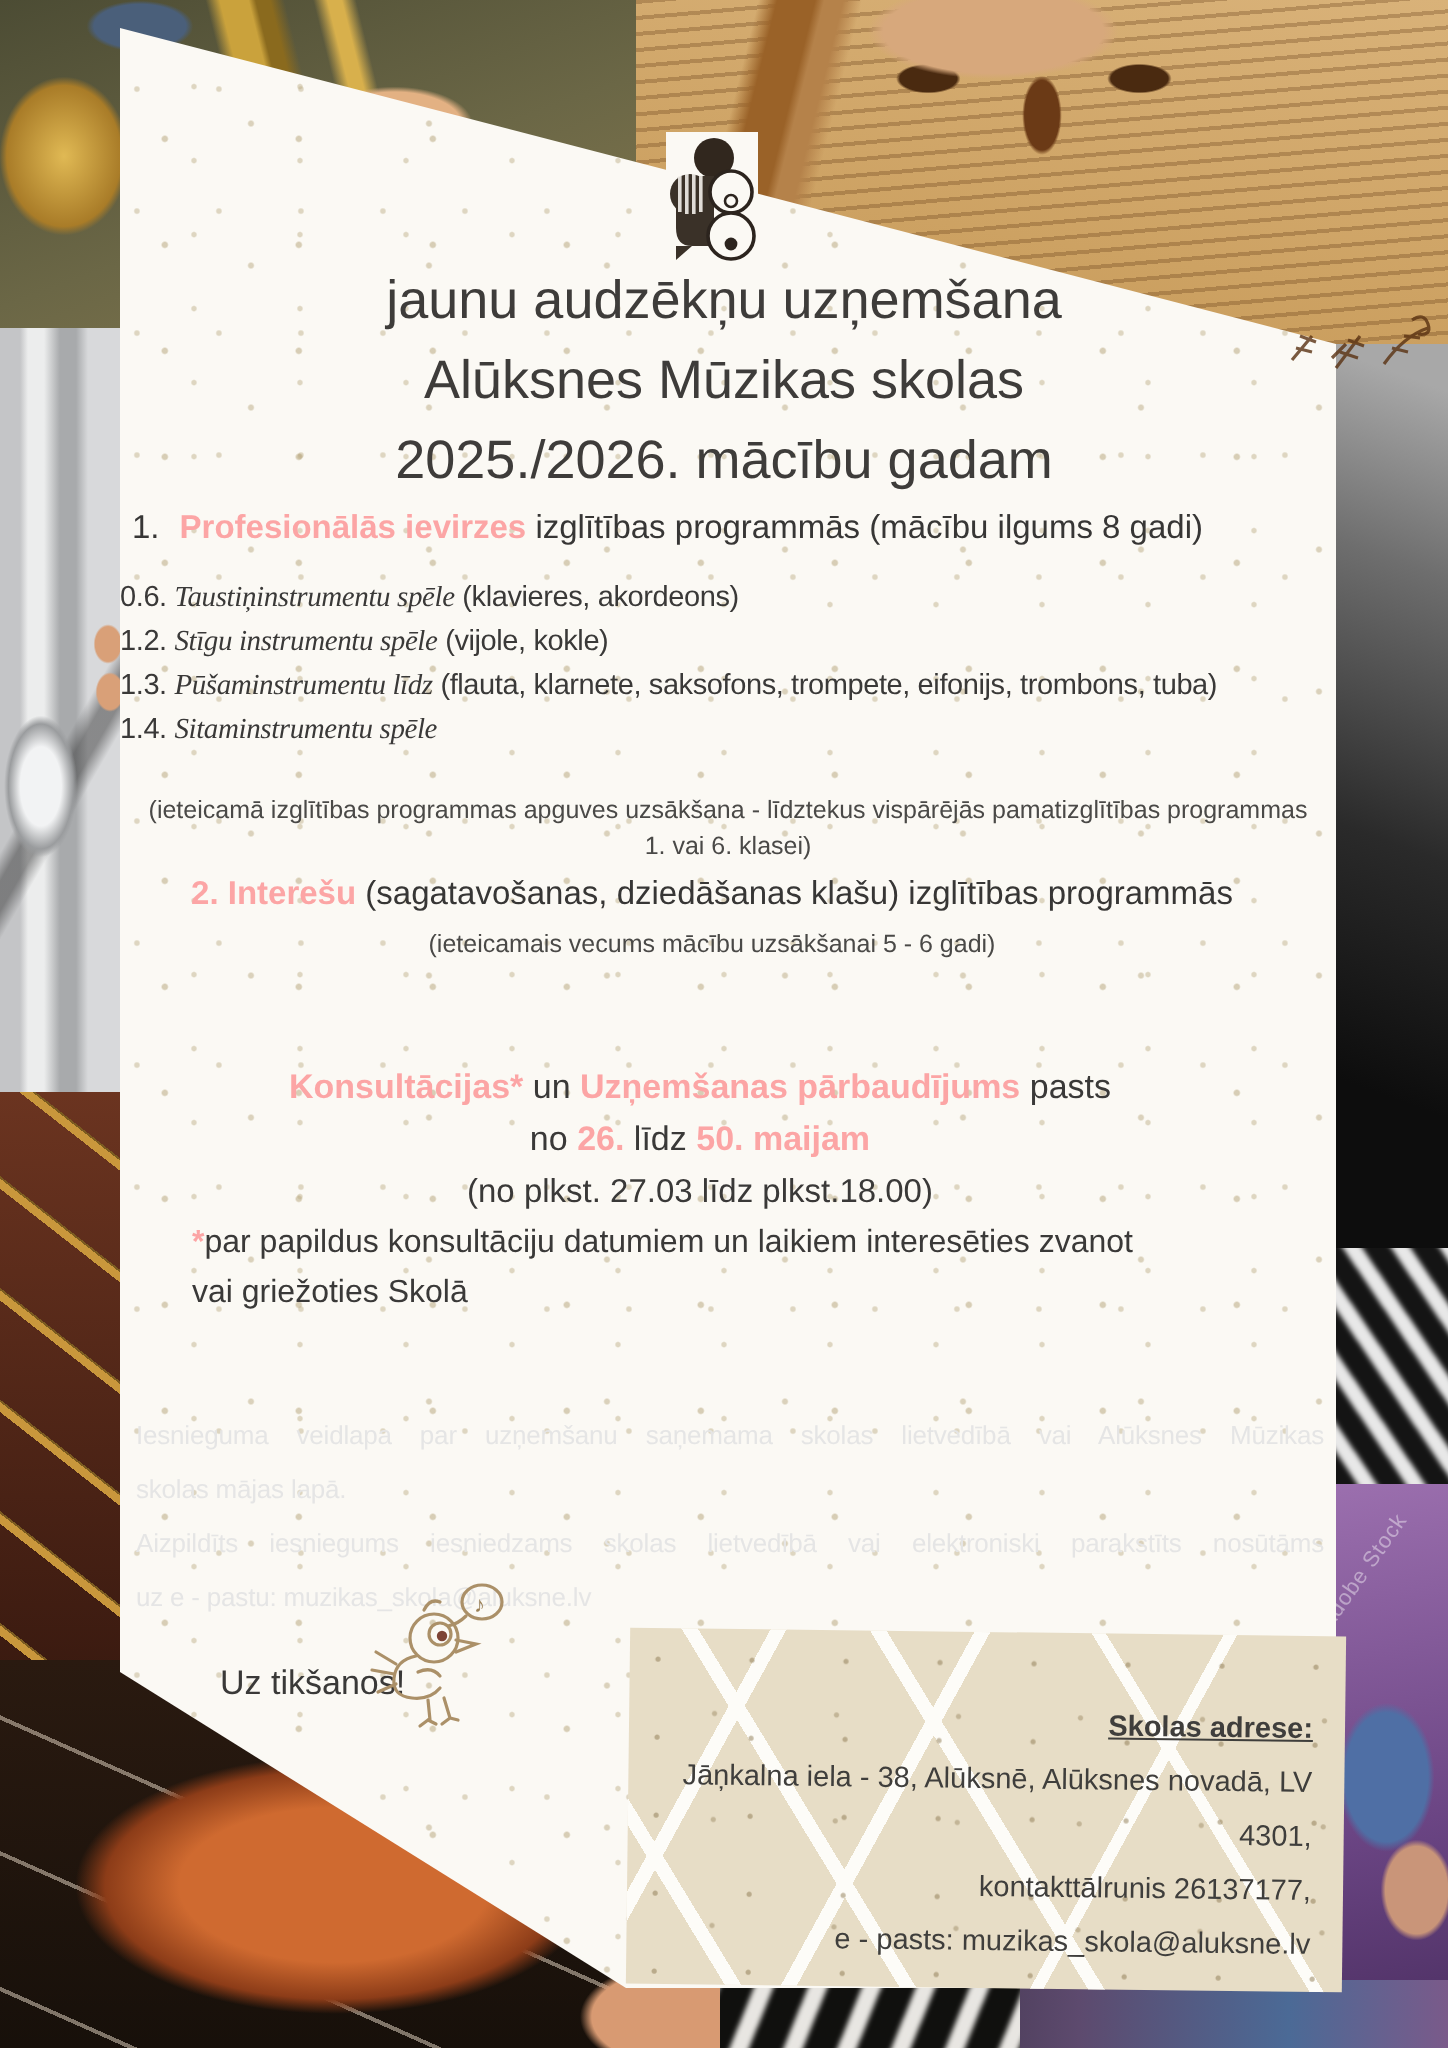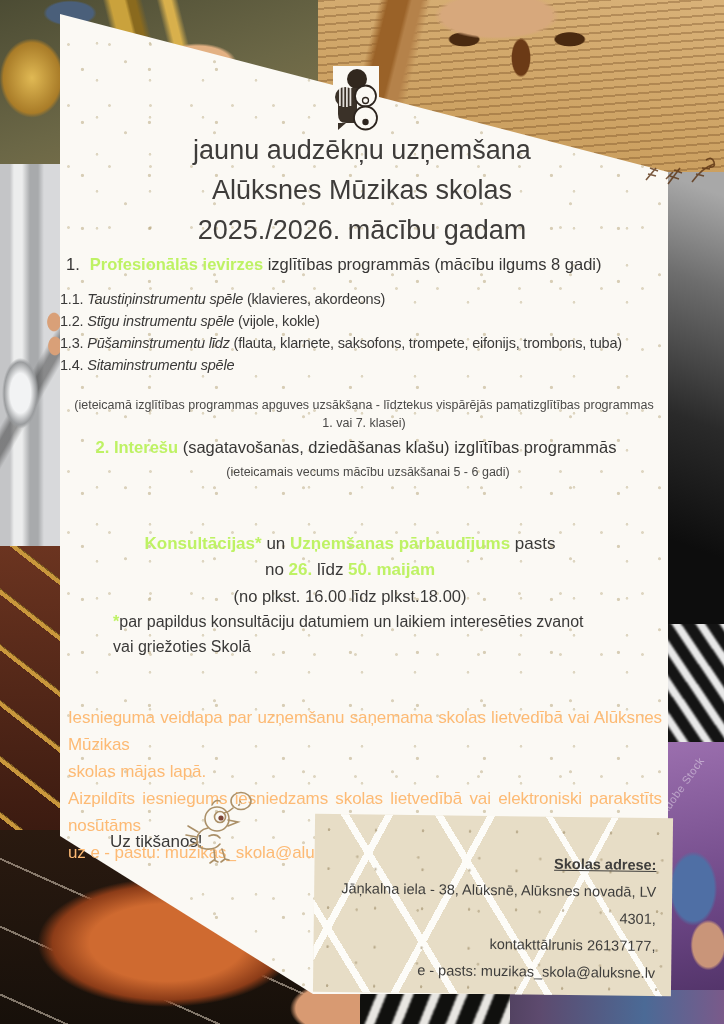--- a/index.html
+++ b/index.html
@@ -70,31 +70,31 @@
       radial-gradient(circle at 67% 73%,rgba(186,170,130,.45) 0 1px,rgba(0,0,0,0) 1.8px),
       radial-gradient(circle at 41% 87%,rgba(186,170,130,.5) 0 1.1px,rgba(0,0,0,0) 1.9px),
       radial-gradient(circle at 83% 17%,rgba(186,170,130,.45) 0 1px,rgba(0,0,0,0) 1.7px);
     background-size:67px 53px,41px 61px,89px 71px,53px 37px;}
   .logo-box{left:333px;top:66px;width:46px;height:68px;background:#fbf9f4;}
 
   
   .title{left:62px;top:130px;width:600px;text-align:center;font-size:27px;line-height:40px;color:#3e3c3a;}
   .sec1{left:66px;top:255px;width:600px;font-size:16.5px;color:#373635;}
   .sec1 .num{margin-right:10px;}
-  b,.b{font-weight:bold;color:#bef264;}
+  b,.b{font-weight:bold;color:#fca5a5;}
   .programs{left:60px;top:288px;width:612px;font-size:14.5px;letter-spacing:-0.2px;line-height:22px;color:#3a3938;white-space:nowrap;}
-  .programs i{font-style:italic;}
+  .programs i{font-style:italic;font-family:Liberation Serif, serif;}
   .note{text-align:center;font-size:12.5px;line-height:18px;color:#4a4947;}
   .note1{left:58px;top:396px;width:612px;}
   .sec2{left:60px;top:438px;width:592px;text-align:center;font-size:16.5px;color:#373635;}
-  .note2{left:72px;top:463px;width:592px;}
+  .note2{left:60px;top:463px;width:592px;}
   .consult{left:60px;top:531px;width:580px;text-align:center;font-size:17px;line-height:26px;color:#3a3938;}
   .consult .small{font-size:16.5px;}
-  .consult .left{text-align:left;margin-left:53px;font-size:16px;line-height:25px;}
-  .apply{left:68px;top:704px;width:594px;font-size:17px;letter-spacing:-0.1px;line-height:27px;color:#fdba74;}
+  .consult .left{text-align:left;margin-left:36px;font-size:16px;line-height:25px;}
+  .apply{left:68px;top:704px;width:594px;font-size:13px;letter-spacing:-0.1px;line-height:27px;color:#e5e5e5;}
   .apply .just{text-align:justify;text-align-last:justify;}
   .farewell{left:110px;top:832px;font-size:17px;color:#3a3938;}
   .bird{left:184px;top:788px;}
 
   
   .addr{left:314px;top:816px;width:358px;height:178px;background-color:#e7ddc6;
     transform:rotate(0.7deg);
     background-image:
       radial-gradient(circle at 30% 40%,rgba(140,120,80,.5) 0 1px,rgba(0,0,0,0) 1.6px),
       radial-gradient(circle at 70% 80%,rgba(140,120,80,.4) 0 1px,rgba(0,0,0,0) 1.6px),
@@ -153,40 +153,40 @@
     <div>jaunu audzēkņu uzņemšana</div>
     <div>Alūksnes Mūzikas skolas</div>
     <div>2025./2026. mācību gadam</div>
   </div>
 
   <div class="abs sec1">
     <span class="num">1.</span><b>Profesionālās ievirzes</b><span> izglītības programmās (mācību ilgums 8 gadi)</span>
   </div>
 
   <div class="abs programs">
-    <div><span>1.1. </span><i>Taustiņinstrumentu spēle</i><span> (klavieres, akordeons)</span></div>
+    <div><span>0.6. </span><i>Taustiņinstrumentu spēle</i><span> (klavieres, akordeons)</span></div>
     <div><span>1.2. </span><i>Stīgu instrumentu spēle</i><span> (vijole, kokle)</span></div>
     <div><span>1.3. </span><i>Pūšaminstrumentu līdz</i><span> (flauta, klarnete, saksofons, trompete, eifonijs, trombons, tuba)</span></div>
     <div><span>1.4. </span><i>Sitaminstrumentu spēle</i><span></span></div>
   </div>
 
   <div class="abs note note1">
     <div>(ieteicamā izglītības programmas apguves uzsākšana - līdztekus vispārējās pamatizglītības programmas</div>
-    <div>1. vai 7. klasei)</div>
+    <div>1. vai 6. klasei)</div>
   </div>
 
   <div class="abs sec2">
     <b>2. Interešu</b><span> (sagatavošanas, dziedāšanas klašu) izglītības programmās</span>
   </div>
   <div class="abs note note2">(ieteicamais vecums mācību uzsākšanai 5 - 6 gadi)</div>
 
   <div class="abs consult">
     <div><b>Konsultācijas*</b><span> un </span><b>Uzņemšanas pārbaudījums</b><span> pasts</span></div>
     <div><span>no </span><b>26.</b><span> līdz </span><b>50. maijam</b></div>
-    <div class="small">(no plkst. 16.00 līdz plkst.18.00)</div>
+    <div class="small">(no plkst. 27.03 līdz plkst.18.00)</div>
     <div class="left"><b>*</b><span>par papildus konsultāciju datumiem un laikiem interesēties zvanot</span></div>
     <div class="left">vai griežoties Skolā</div>
   </div>
 
   <div class="abs apply">
     <div class="just">Iesnieguma veidlapa par uzņemšanu saņemama skolas lietvedībā vai Alūksnes Mūzikas</div>
     <div>skolas mājas lapā.</div>
     <div class="just">Aizpildīts iesniegums iesniedzams skolas lietvedībā vai elektroniski parakstīts nosūtāms</div>
     <div>uz e - pastu: muzikas_skola@aluksne.lv</div>
   </div>

